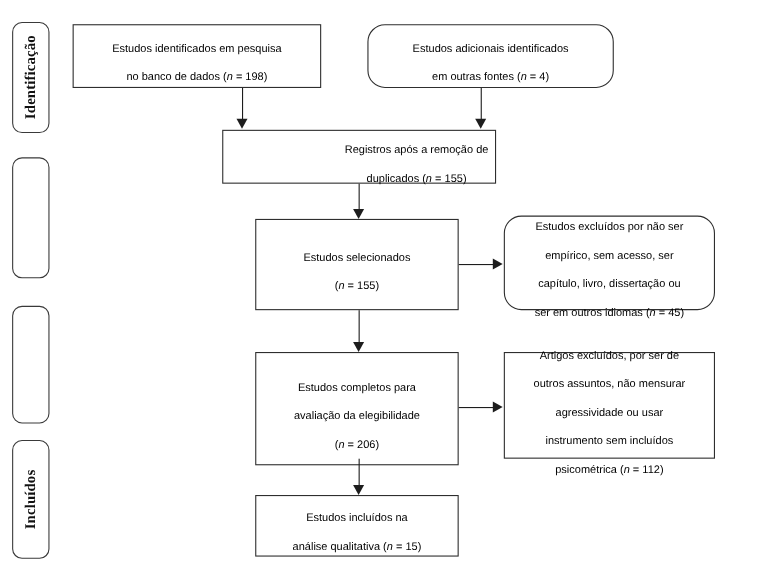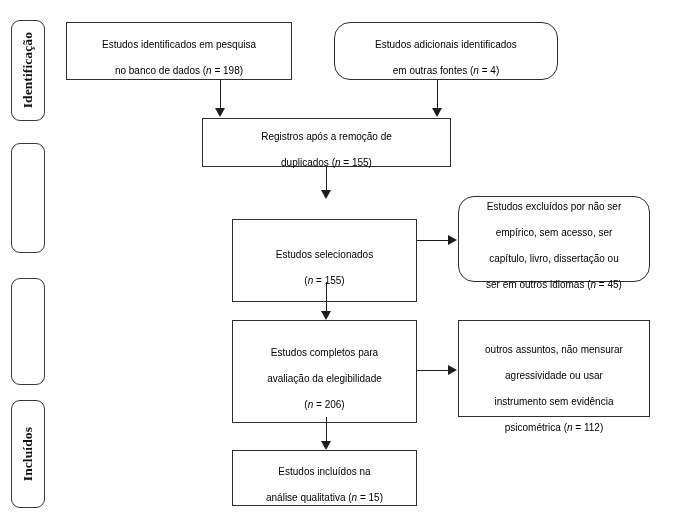--- a/index.html
+++ b/index.html
@@ -134,33 +134,33 @@
   <div class="connector">
     <div class="v-line" style="left:220px; top:80px; height:30px;"></div>
     <div class="arrow-down" style="left:215px; top:108px;"></div>
   </div>
 
   <div class="connector">
     <div class="v-line" style="left:437px; top:80px; height:30px;"></div>
     <div class="arrow-down" style="left:432px; top:108px;"></div>
   </div>
 
-  <div class="node-box" style="left:202px; top:118px; width:249px; height:49px;">
+  <div class="node-box" style="left:202px; top:118px; width:249px; height:49px;justify-content:flex-end;">
     <div class="node-text">
       <span>Registros após a remoção de</span><br>
       <span>duplicados (</span><span class="it">n</span><span> = 155)</span>
     </div>
   </div>
 
   <div class="connector">
     <div class="v-line" style="left:326px; top:167px; height:25px;"></div>
     <div class="arrow-down" style="left:321px; top:190px;"></div>
   </div>
 
-  <div class="node-box" style="left:232px; top:199px; width:185px; height:83px;margin-top:20px;">
+  <div class="node-box" style="left:232px; top:199px; width:185px; height:83px;">
     <div class="node-text">
       <span>Estudos selecionados</span><br>
       <span>(</span><span class="it">n</span><span> = 155)</span>
     </div>
   </div>
 
   <div class="connector">
     <div class="h-line" style="left:417px; top:240px; width:32px;"></div>
     <div class="arrow-right" style="left:448px; top:235px;"></div>
   </div>
@@ -187,24 +187,24 @@
     </div>
   </div>
 
   <div class="connector">
     <div class="h-line" style="left:417px; top:370px; width:32px;"></div>
     <div class="arrow-right" style="left:448px; top:365px;"></div>
   </div>
 
   <div class="node-box" style="left:458px; top:320px; width:192px; height:97px;">
     <div class="node-text">
-      <br>
+      <span>Artigos excluídos, por ser de</span><br>
       <span>outros assuntos, não mensurar</span><br>
       <span>agressividade ou usar</span><br>
-      <span>instrumento sem evidência</span><br>
+      <span>instrumento sem incluídos</span><br>
       <span>psicométrica (</span><span class="it">n</span><span> = 112)</span>
     </div>
   </div>
 
   <div class="connector">
     <div class="v-line" style="left:326px; top:417px; height:26px;"></div>
     <div class="arrow-down" style="left:321px; top:441px;"></div>
   </div>
 
   <div class="node-box" style="left:232px; top:450px; width:185px; height:56px;justify-content:center;">

